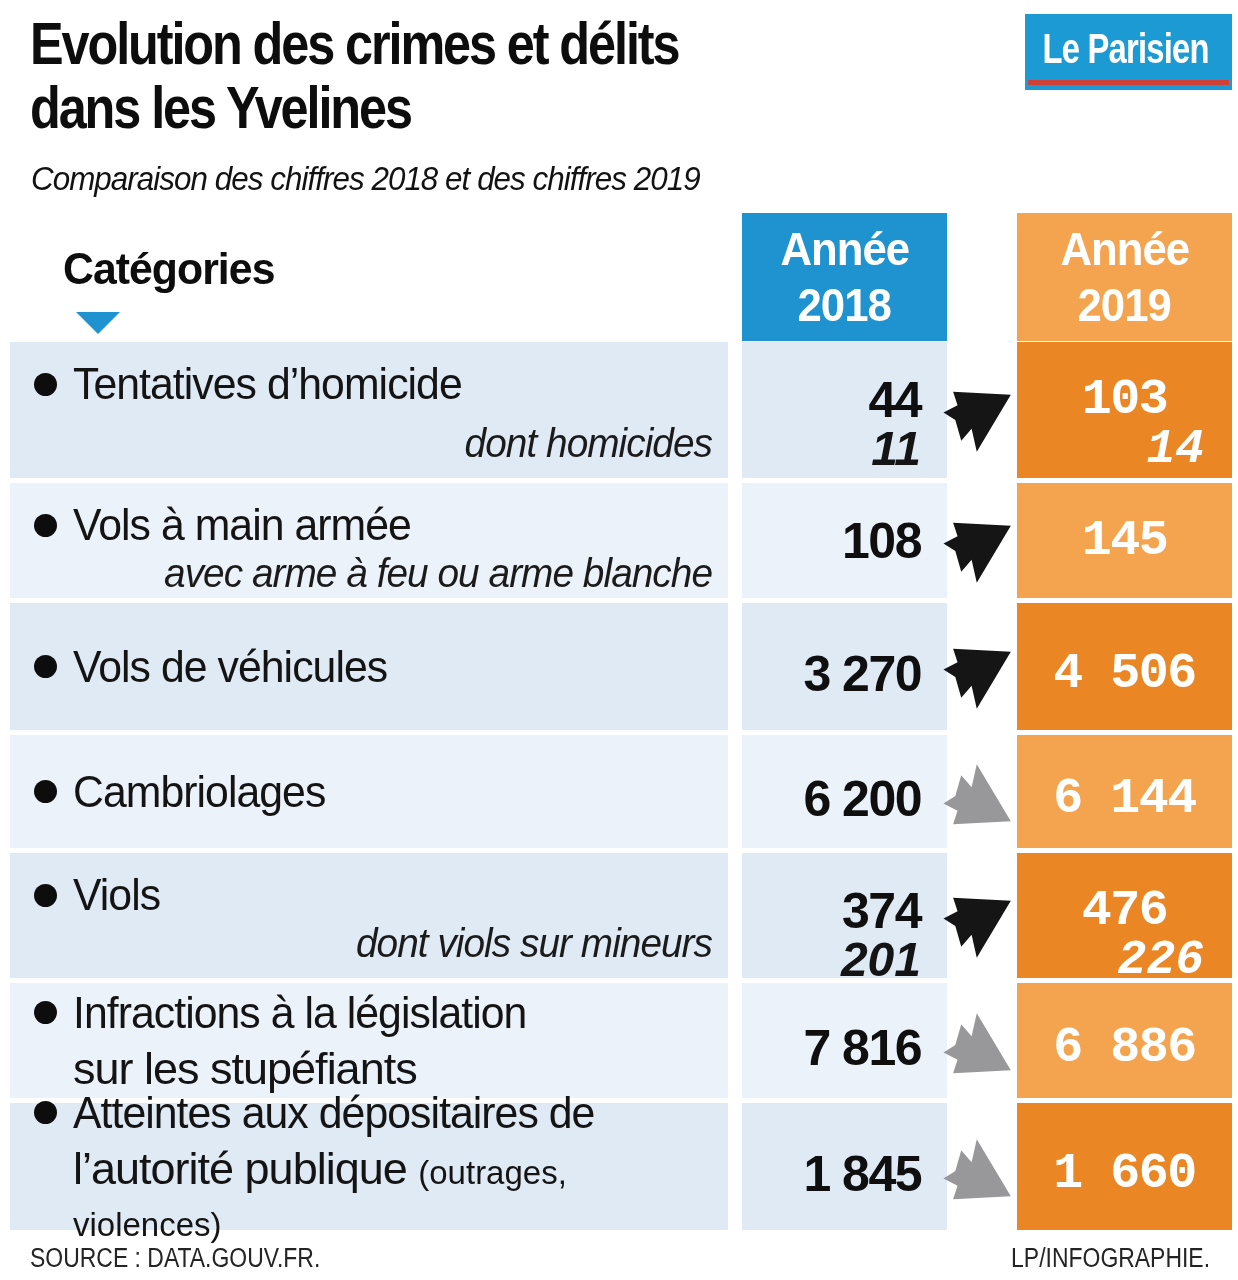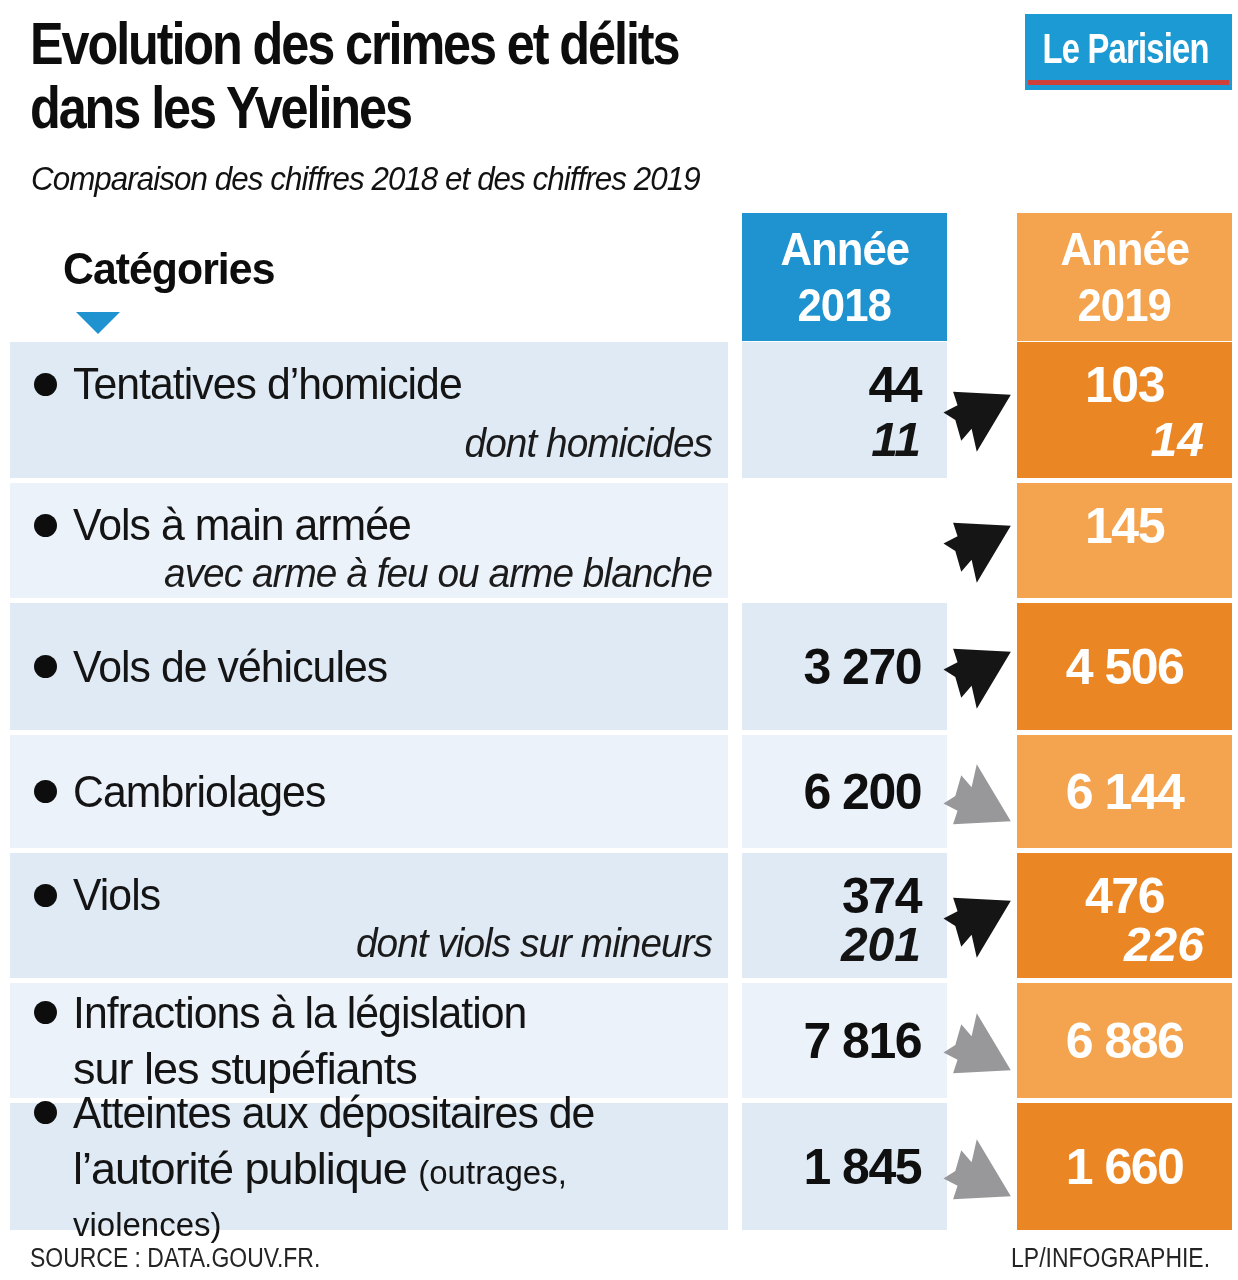--- a/index.html
+++ b/index.html
@@ -36,23 +36,23 @@
   .cat-text{transform:scaleX(.95);transform-origin:left center;white-space:nowrap;}
   .bullet{flex:0 0 auto;width:23px;height:23px;border-radius:50%;background:#0d0d0d;margin-right:16px;}
   .cat-line2{font-size:45px;color:#141414;letter-spacing:-1px;padding-left:39px;margin-top:4px;}
   .cat-note{font-size:33px;letter-spacing:0;}
   .cat-sub{font-style:italic;font-size:40px;color:#1b1b1b;text-align:right;letter-spacing:-1px;
         transform:scaleX(.97);transform-origin:right center;white-space:nowrap;}
   .cell.v2018{left:742px;width:205px;display:flex;flex-direction:column;align-items:flex-end;
         justify-content:center;padding-right:26px;}
   .row.has-sub .cell.v2018{justify-content:space-between;padding-top:18px;padding-bottom:14px;}
   .cell.v2019{left:1017px;width:215px;display:flex;flex-direction:column;align-items:center;
-        justify-content:center;color:#fff;}
+        justify-content:center;color:#fff;font-family:Liberation Mono, monospace;}
   .row.has-sub .cell.v2019{justify-content:space-between;padding-top:18px;padding-bottom:14px;}
-  .v-main{font-size:50px;font-weight:700;line-height:1;letter-spacing:-1.5px;color:#0f0f0f;white-space:nowrap;}
+  .v-main{font-size:50px;font-weight:700;line-height:1;letter-spacing:-1.5px;color:#0f0f0f;white-space:nowrap;margin-top:15px;}
   .cell.v2019 .v-main{color:#ffffff;}
   .v-sub{font-size:48px;font-weight:700;font-style:italic;line-height:1;color:#141414;}
   .cell.v2019 .v-sub{color:#ffffff;align-self:flex-end;padding-right:28px;}
   .cell.arrow-zone{left:941px;width:76px;display:flex;align-items:center;justify-content:center;background:transparent;}
   .cell.arrow-zone svg{margin-top:14px;}
 
   
   .shade-a .bg-blue{background:#dfeaf5;}
   .shade-b .bg-blue{background:#ebf2fa;}
   .shade-a .bg-orange{background:#ea8624;}
@@ -116,20 +116,24 @@
   </div>
     <div class="row shade-b has-sub" style="top: 483px; height: 115px;">
     <div class="cell cat bg-blue">
       <div class="cat-line1">
         <span class="bullet"></span>
         <span class="cat-text cat-label">Vols à main armée</span>
       </div>
 
       <div class="cat-sub">avec arme à feu ou arme blanche</div>
     </div>
+    <div class="cell v2018 bg-blue">
+      <span class="v-main v2018-main">108</span>
+
+    </div>
     <div class="cell arrow-zone">
       <svg class="trend-arrow" width="74" height="100" viewBox="0 0 100 100">
         <polygon points="15,16 93,20 47,97 40,66 26,82 18,54 2,44 21,34" fill="#151515"></polygon>
       </svg>
     </div>
     <div class="cell v2019 bg-orange">
       <span class="v-main v2019-main">145</span>
 
     </div>
   </div>

